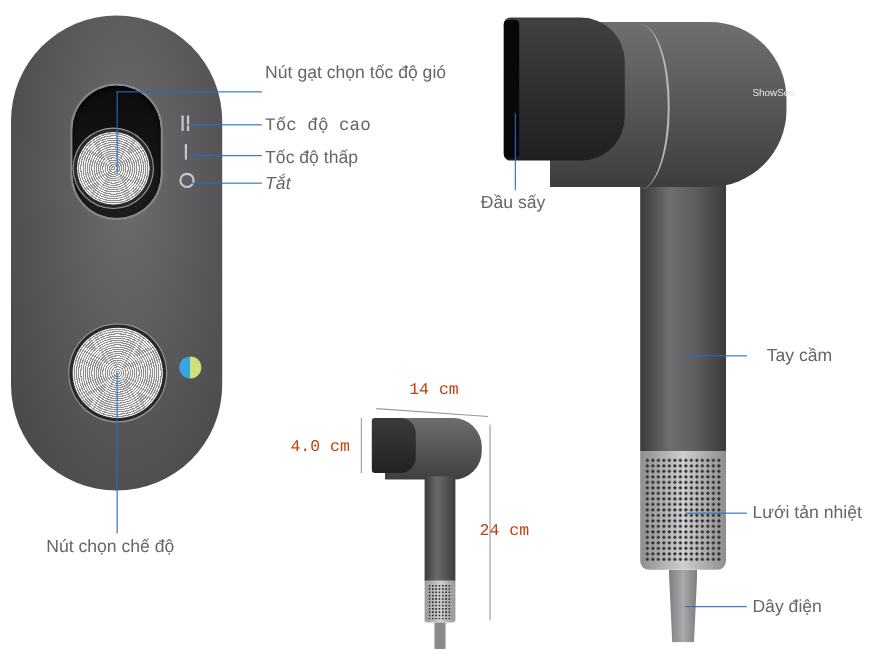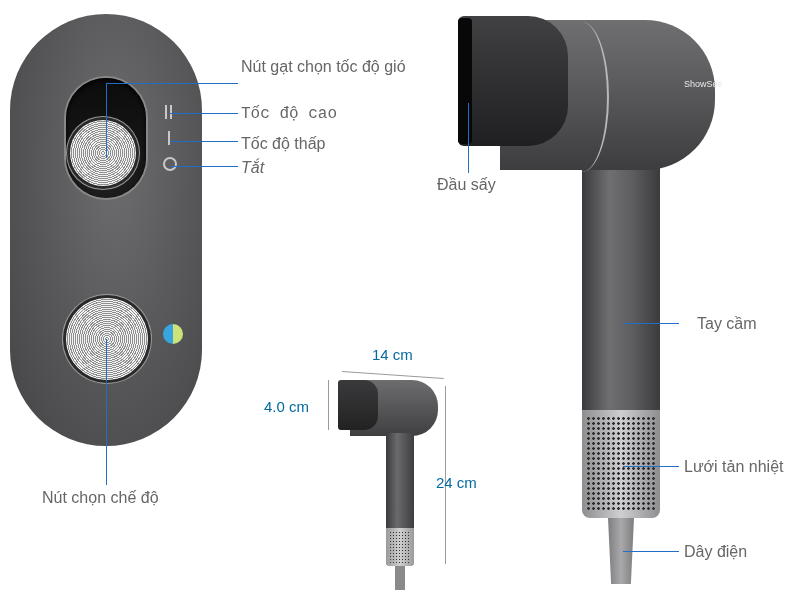--- a/index.html
+++ b/index.html
@@ -1,20 +1,20 @@
 <!DOCTYPE html>
 <html><head>
 <meta charset="utf-8">
 <style>
   html,body{margin:0;padding:0;background:#ffffff;}
   body{width:800px;height:600px;position:relative;overflow:hidden;font-family:"Liberation Sans",sans-serif;}
   .abs{position:absolute;}
   .label{position:absolute;color:#666666;font-size:16px;white-space:nowrap;line-height:18px;}
   .line{position:absolute;background:#1f6fc6;}
-  .dim{position:absolute;color:#0369a1;font-size:15px;white-space:nowrap;}
+  .dim{position:absolute;color:#c2410c;font-size:15px;white-space:nowrap;font-family:Liberation Mono, monospace;}
   .dimline{position:absolute;background:#9a9a9a;}
 
   
   .panel{position:absolute;left:10px;top:14px;width:192px;height:432px;border-radius:96px;
     background:radial-gradient(ellipse at 55% 35%,#6d6d6f 0%,#5a5a5c 45%,#444446 100%);}
   .slot{position:absolute;left:66px;top:78px;width:80px;height:120px;border-radius:40px;
     background:linear-gradient(#0c0c0c,#1d1d1d);box-shadow:0 0 0 2px #888 , inset 0 2px 4px #000;}
   .knob{position:absolute;border-radius:50%;
     background:repeating-radial-gradient(circle at 50% 50%,#f2f2f2 0 1px,#8f8f8f 1px 2px);
     box-shadow:0 0 0 3px #2a2a2a,0 0 0 4px #999;}

